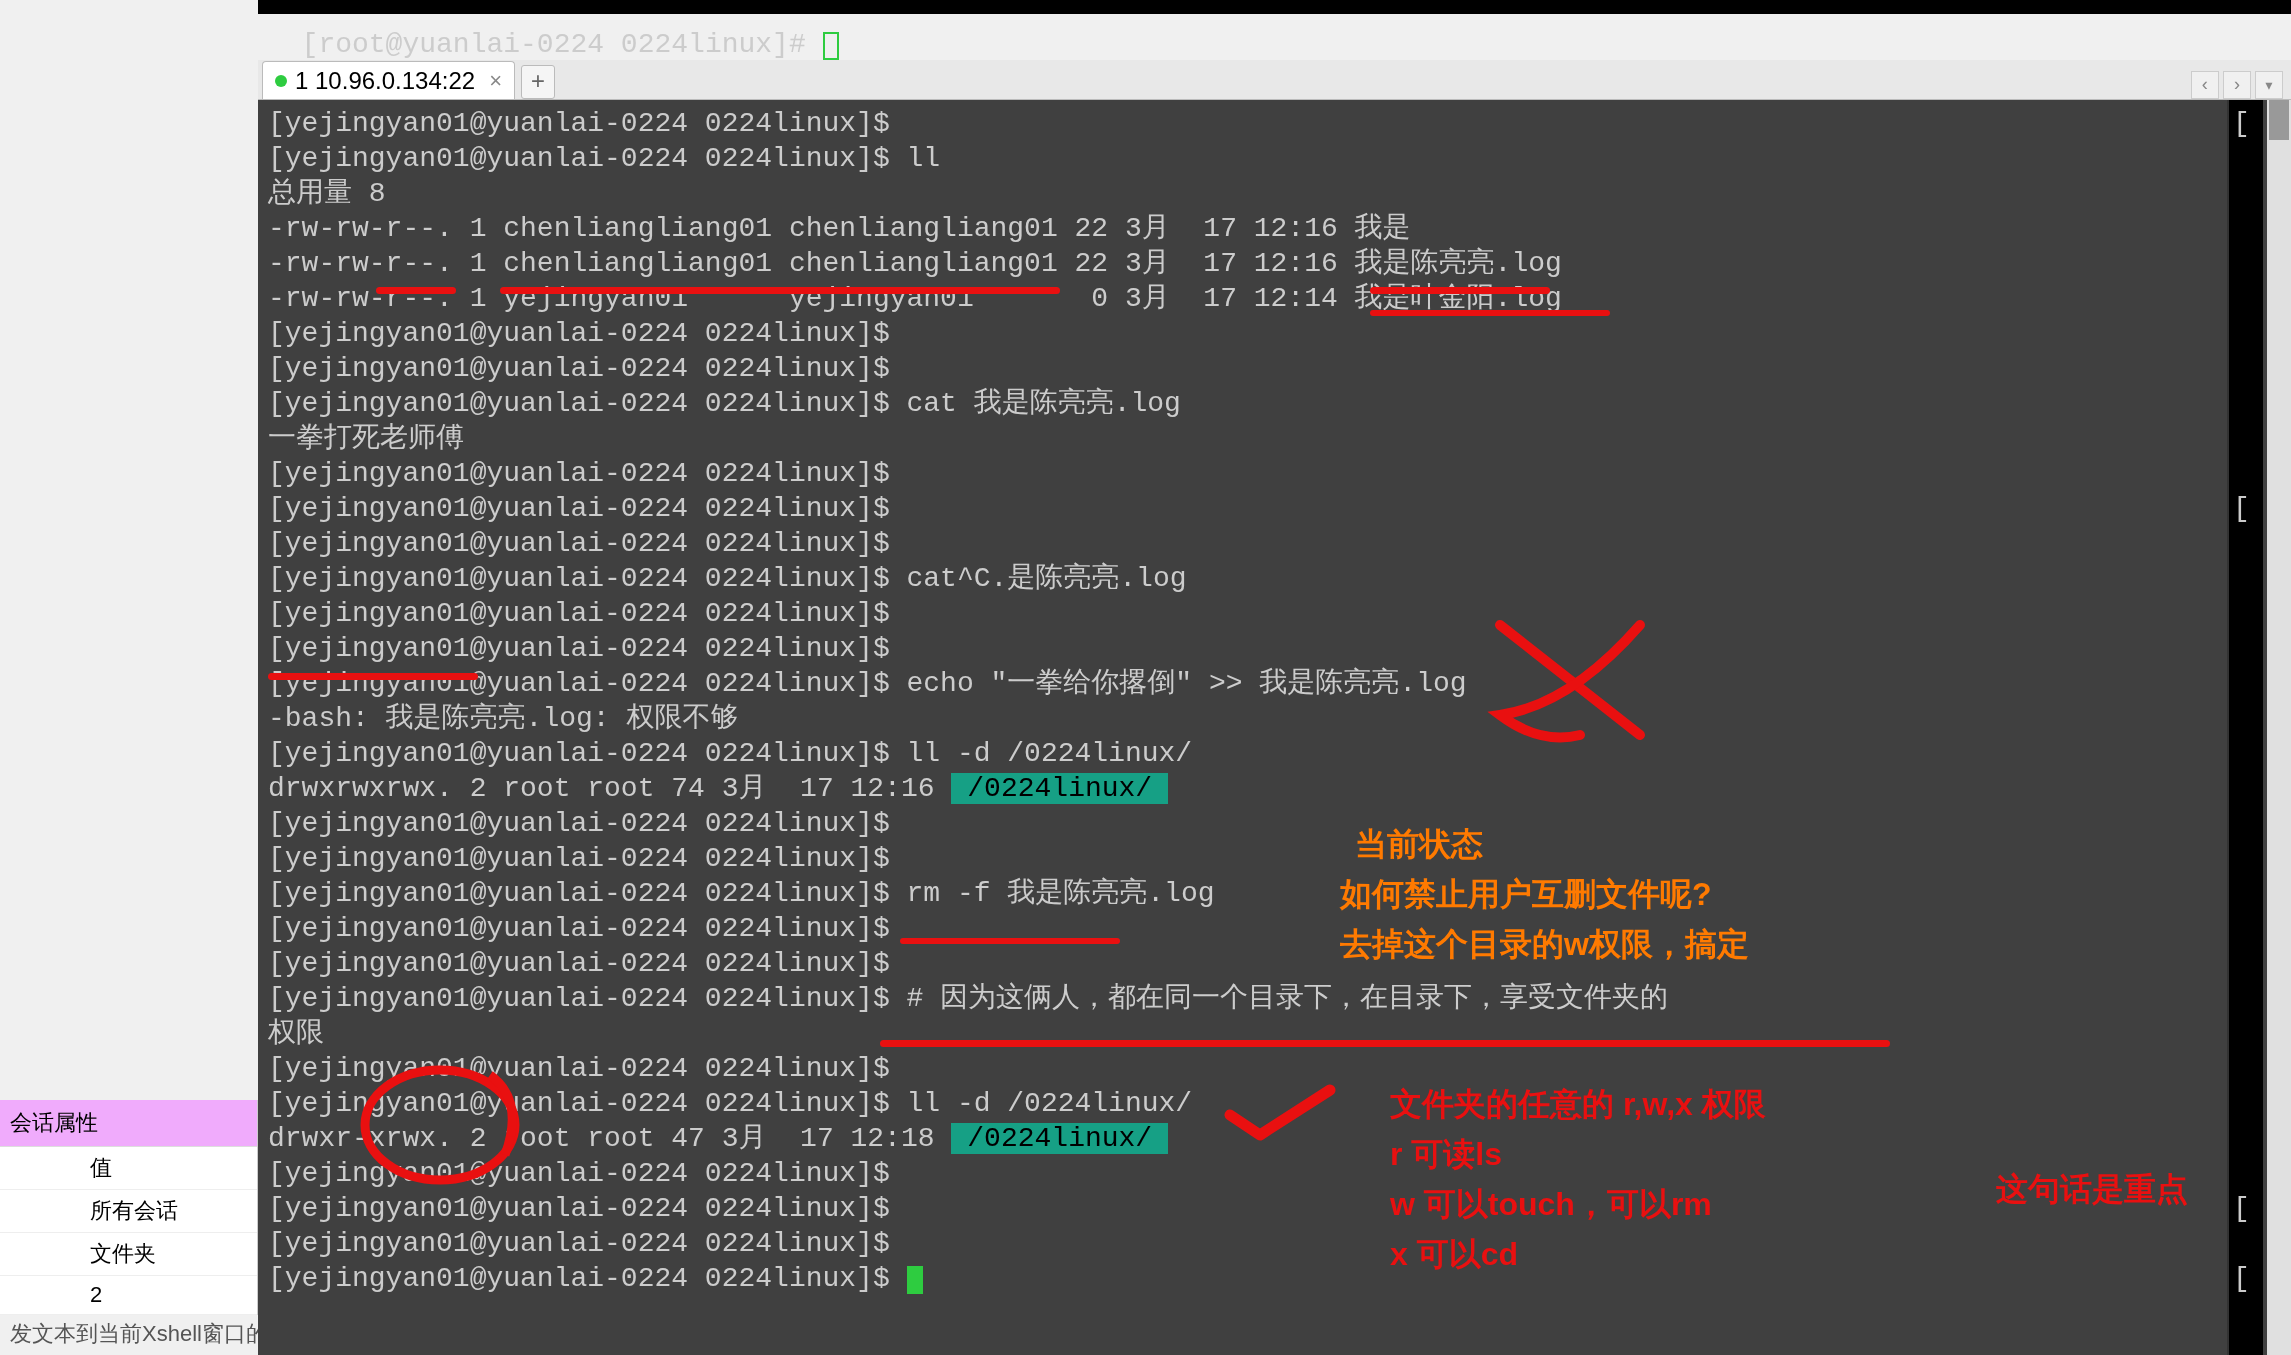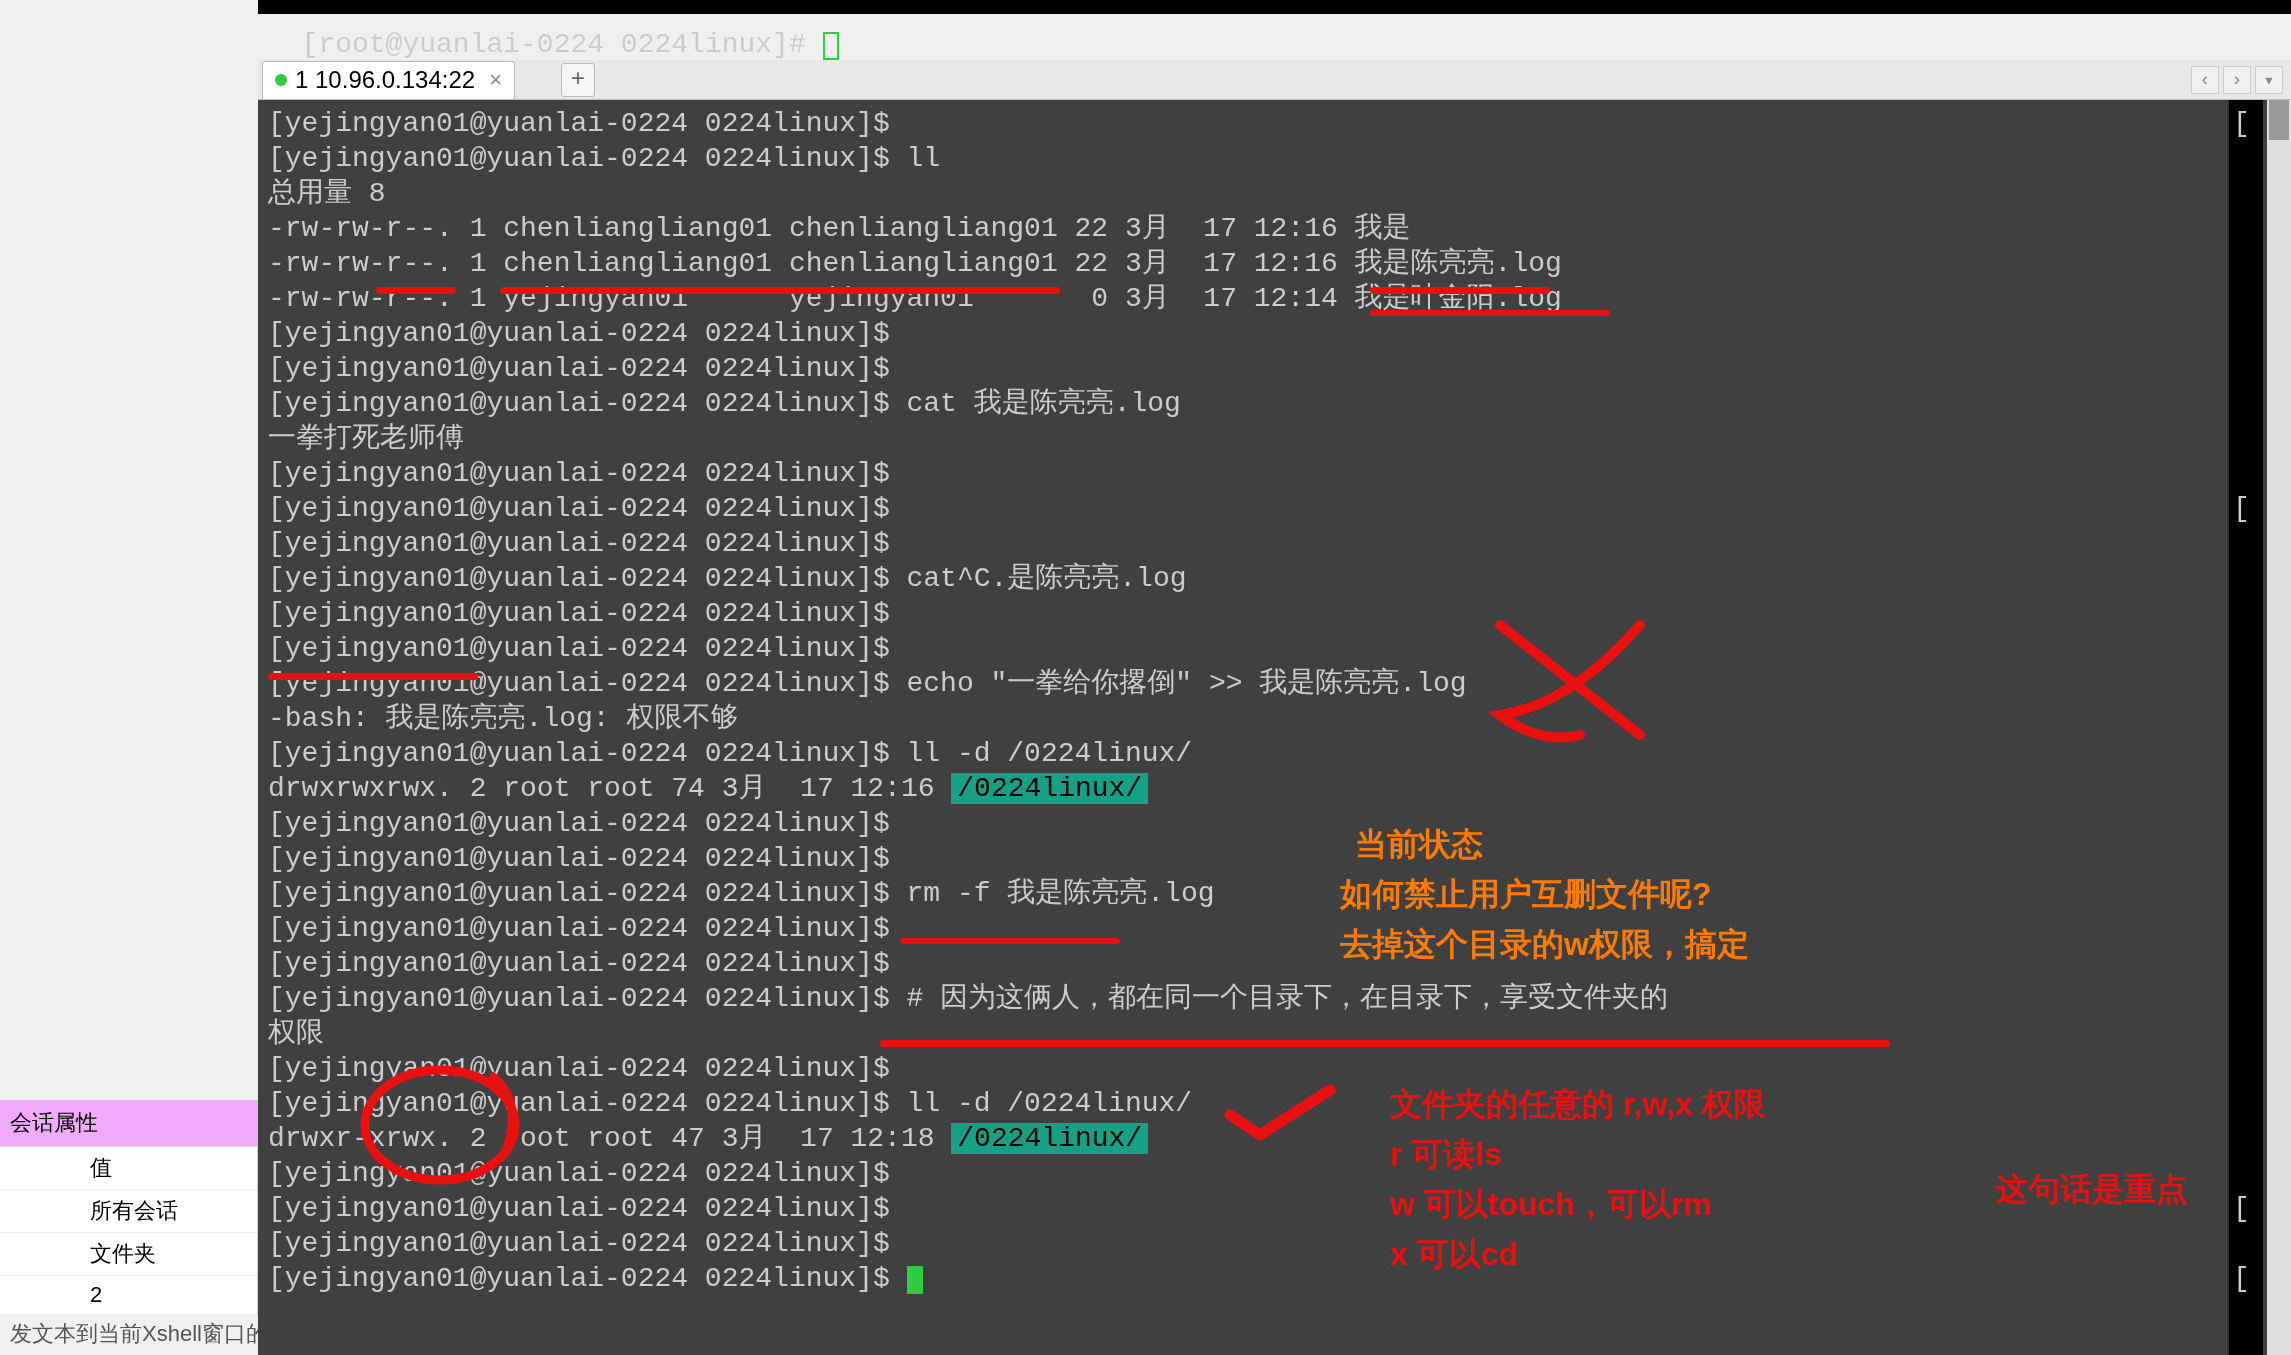--- a/index.html
+++ b/index.html
@@ -54,22 +54,21 @@
 }
 .tab-bar {
   position: absolute;
   left: 258px;
   top: 60px;
   right: 0;
   height: 40px;
   background: #e8e8e8;
   border-bottom: 1px solid #bbb;
   display: flex;
-  align-items: center;
-  gap: 40px;
+  align-items: flex-end;
 }
 .tab {
   display: flex;
   align-items: center;
   background: #fff;
   border: 1px solid #bbb;
   border-bottom: none;
   height: 38px;
   padding: 0 12px;
   font-family: "Microsoft YaHei", sans-serif;
@@ -121,21 +120,21 @@
   right: 0;
   bottom: 0;
   background: #404040;
   color: #ccc;
   font-size: 28px;
   line-height: 35px;
   padding: 6px 10px;
   white-space: pre;
   overflow: hidden;
 }
-.terminal .hl-green-bg { background: #16a085; color: #000; padding: 0 6px; margin-top: 8px; }
+.terminal .hl-green-bg { background: #16a085; color: #000; padding: 0 16px; margin-top: 8px; }
 .cursor {
   display: inline-block;
   width: 16px;
   height: 28px;
   background: #2ecc40;
   vertical-align: text-bottom;
 }
 .cursor-top {
   display: inline-block;
   width: 16px;

